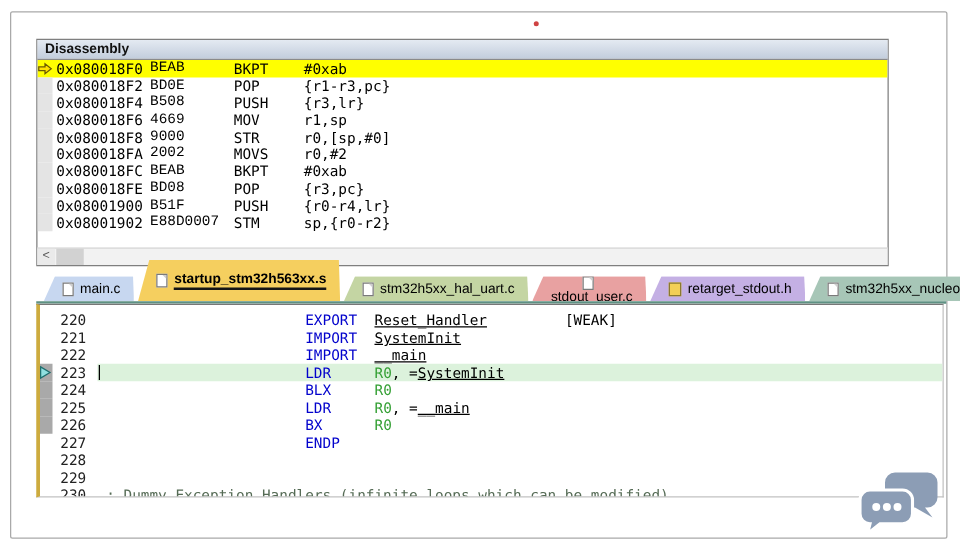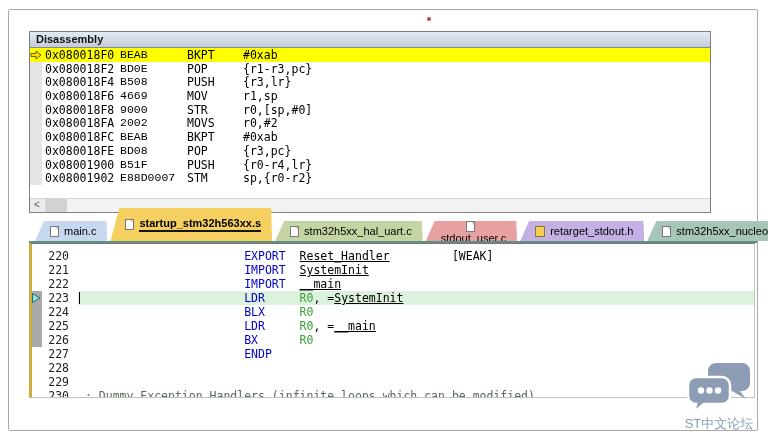--- a/index.html
+++ b/index.html
@@ -241,16 +241,15 @@
     </div>
 
   <div class="wm">
     <svg width="66" height="52" viewBox="0 0 66 52">
       <path d="M30 2 h26 a8 8 0 0 1 8 8 v12 a8 8 0 0 1 -8 8 h-2 l6 8 -14 -8 h-16 a8 8 0 0 1 -8 -8 v-12 a8 8 0 0 1 8 -8 z" fill="#8c9db5"></path>
       <path d="M10 16 h26 a8 8 0 0 1 8 8 v11 a8 8 0 0 1 -8 8 h-18 l-10 8 2 -8 a8 8 0 0 1 -8 -8 v-11 a8 8 0 0 1 8 -8 z" fill="#8c9db5" stroke="#ffffff" stroke-width="2.5"></path>
       <circle cx="15" cy="29.5" r="3.2" fill="#fff"></circle>
       <circle cx="23.5" cy="29.5" r="3.2" fill="#fff"></circle>
       <circle cx="32" cy="29.5" r="3.2" fill="#fff"></circle>
     </svg>
-    <div class="wm-text">ST中文论坛</div>
   </div>
 
 </div>
 
 </body></html>

